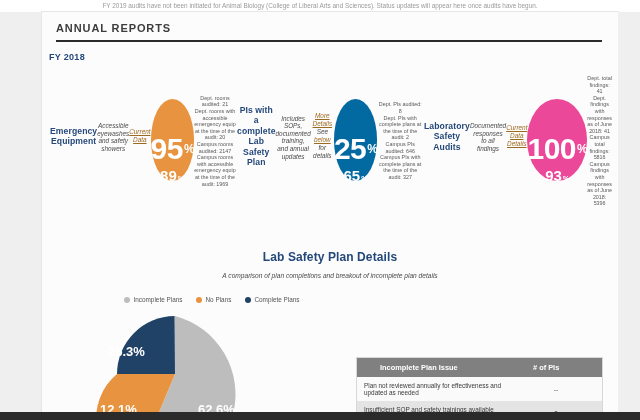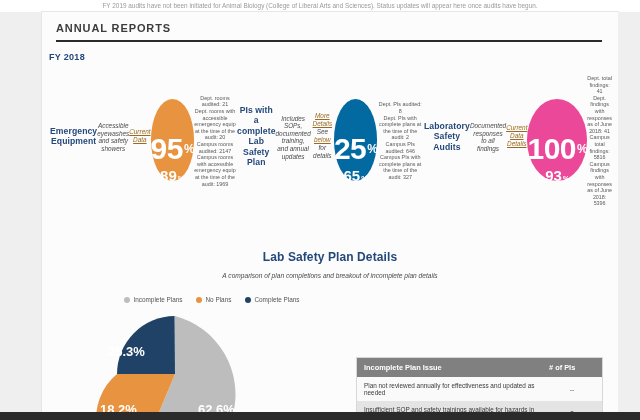--- a/index.html
+++ b/index.html
@@ -209,21 +209,21 @@
     background: #fff;
     font-size: 6.4px;
     box-shadow: 0 0 0 1px #d8d8d8;
   }
   .tbl th {
     background: #808080;
     color: #fff;
     font-size: 7.4px;
     font-weight: bold;
     text-align: left;
-    padding: 5px 7px;
+    padding: 5px 23px;
   }
   .tbl th.num { text-align: left; width: 46px; }
   .tbl td {
     padding: 5px 7px;
     color: #3a3a3a;
     background: #fafafa;
   }
   .tbl tr.alt td { background: #e4e4e4; }
   .tbl td.num { text-align: center; }
   .dark-strip {
@@ -374,21 +374,21 @@
     <div class="pie-wrap">
       <svg class="pie" width="230" height="120" viewBox="0 0 230 120">
 
         <path d="M105 62 L105 4 A58 58 0 1 1 63.7 160.9 Z" fill="#bdbdbd"></path>
 
         <path d="M105 62 L47 62 A58 58 0 0 1 104.6 4 Z" fill="#1f4266"></path>
 
         <path d="M105 62 L63.7 160.9 A58 58 0 0 1 47 62 Z" fill="#e8933f"></path>
       </svg>
       <span class="pie-label" style="left:38px; top:32px;">25.3%</span>
-      <span class="pie-label" style="left:30px; top:90px;">18.2%</span>
+      <span class="pie-label" style="left:30px; top:90px;">12.1%</span>
       <span class="pie-label" style="left:128px; top:90px;">62.6%</span>
     </div>
 
     <table class="tbl">
       <thead>
         <tr>
           <th>Incomplete Plan Issue</th>
           <th class="num"># of PIs</th>
         </tr>
       </thead>

